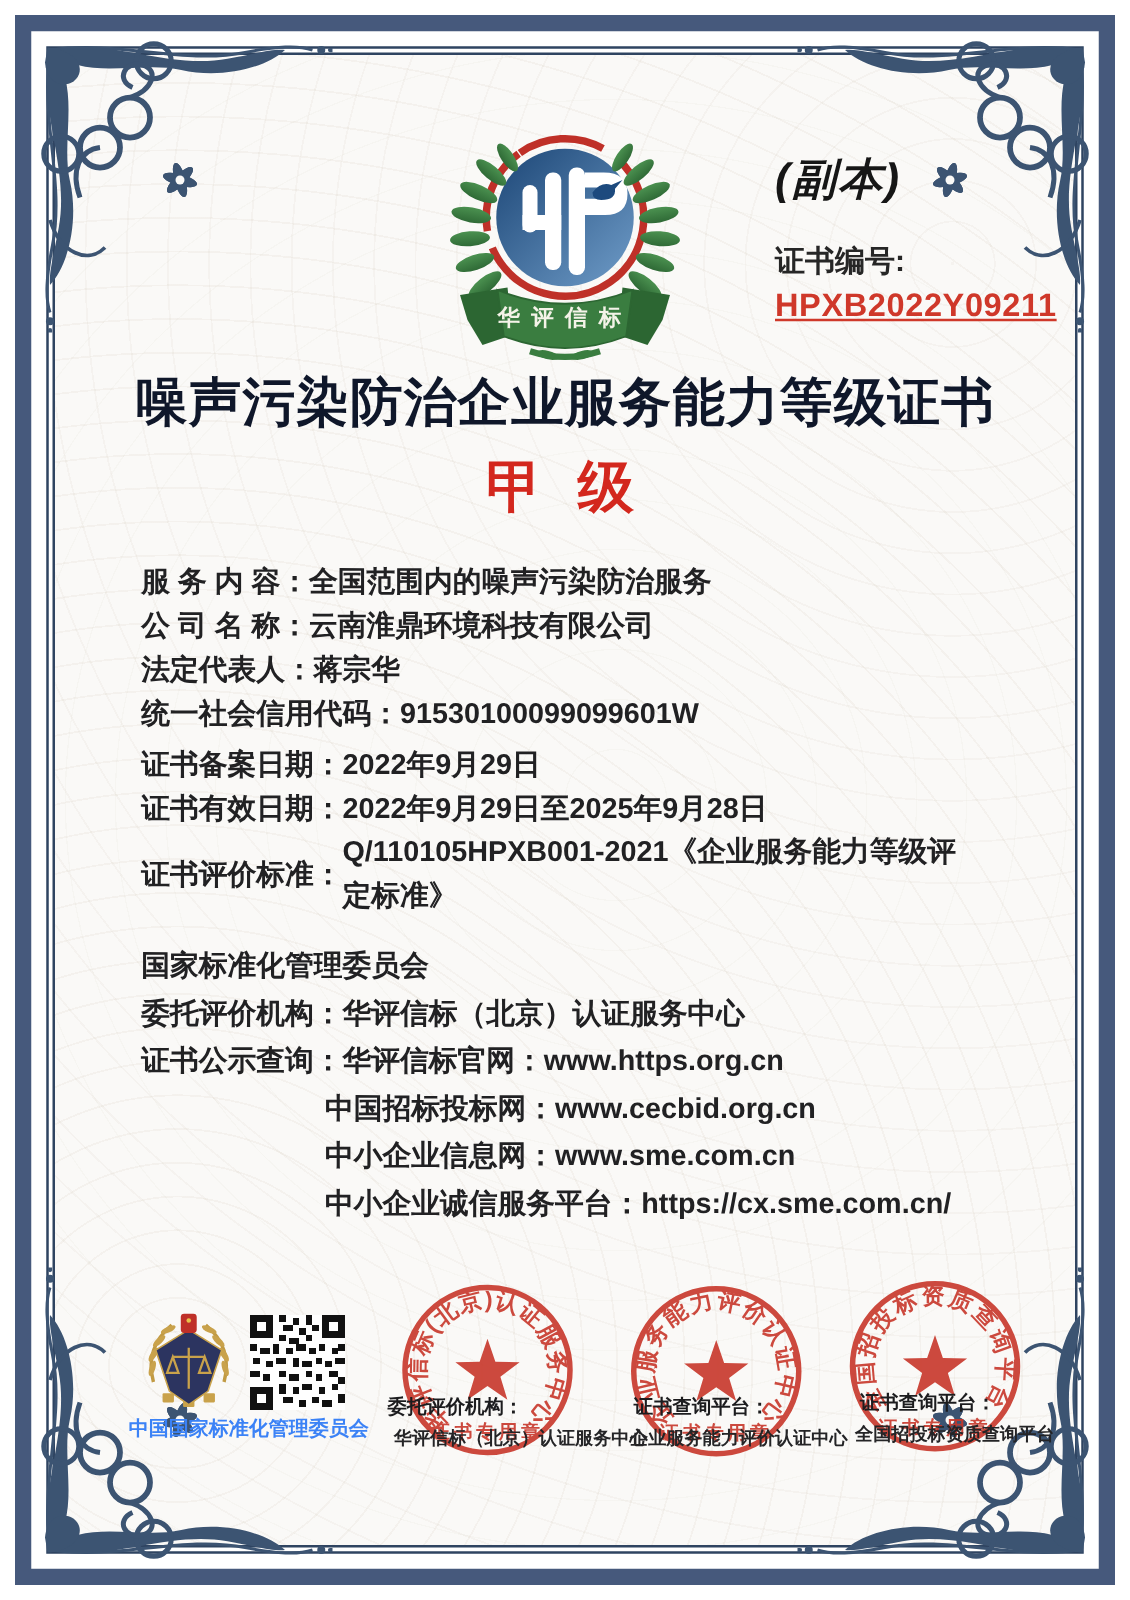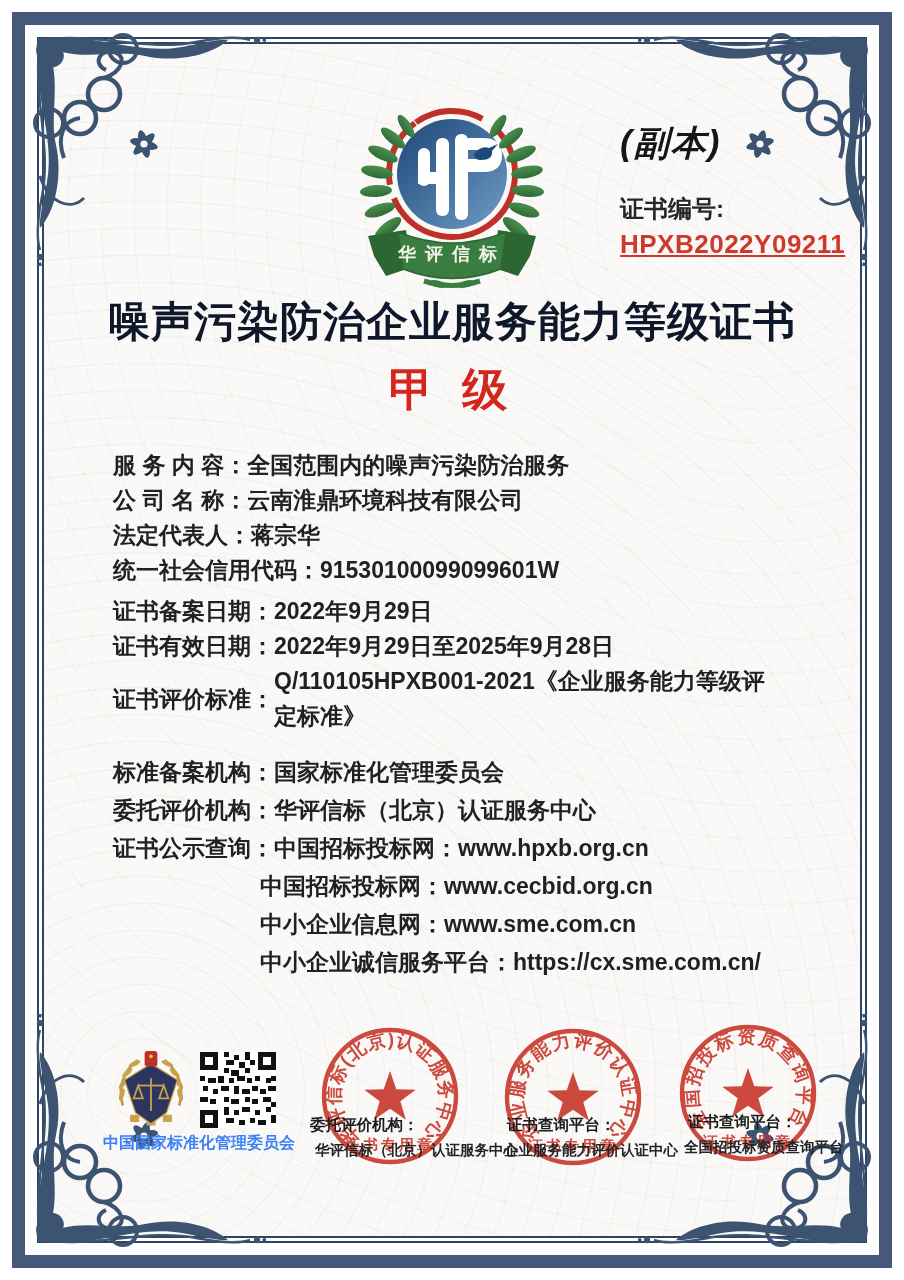--- a/index.html
+++ b/index.html
@@ -201,30 +201,29 @@
         <span class="val">2022年9月29日至2025年9月28日</span>
       </div>
     <div class="row">
         <span class="lbl">证书评价标准：</span>
         <span class="val">Q/110105HPXB001-2021《企业服务能力等级评定标准》</span>
       </div>
   </div>
 
   <div class="block agencyblock">
     <div class="row">
-        <span class="lbl">标准备案机构：</span>
         <span class="val">国家标准化管理委员会</span>
       </div>
     <div class="row">
         <span class="lbl">委托评价机构：</span>
         <span class="val">华评信标（北京）认证服务中心</span>
       </div>
     <div class="row">
         <span class="lbl">证书公示查询：</span>
-        <span class="val">中国招标投标网：www.hpxb.org.cn</span>
+        <span class="val">华评信标官网：www.https.org.cn</span>
       </div>
     <div class="row indent">
         <span class="val">中国招标投标网：www.cecbid.org.cn</span>
       </div>
     <div class="row indent">
         <span class="val">中小企业信息网：www.sme.com.cn</span>
       </div>
     <div class="row indent">
         <span class="val">中小企业诚信服务平台：https://cx.sme.com.cn/</span>
       </div>

